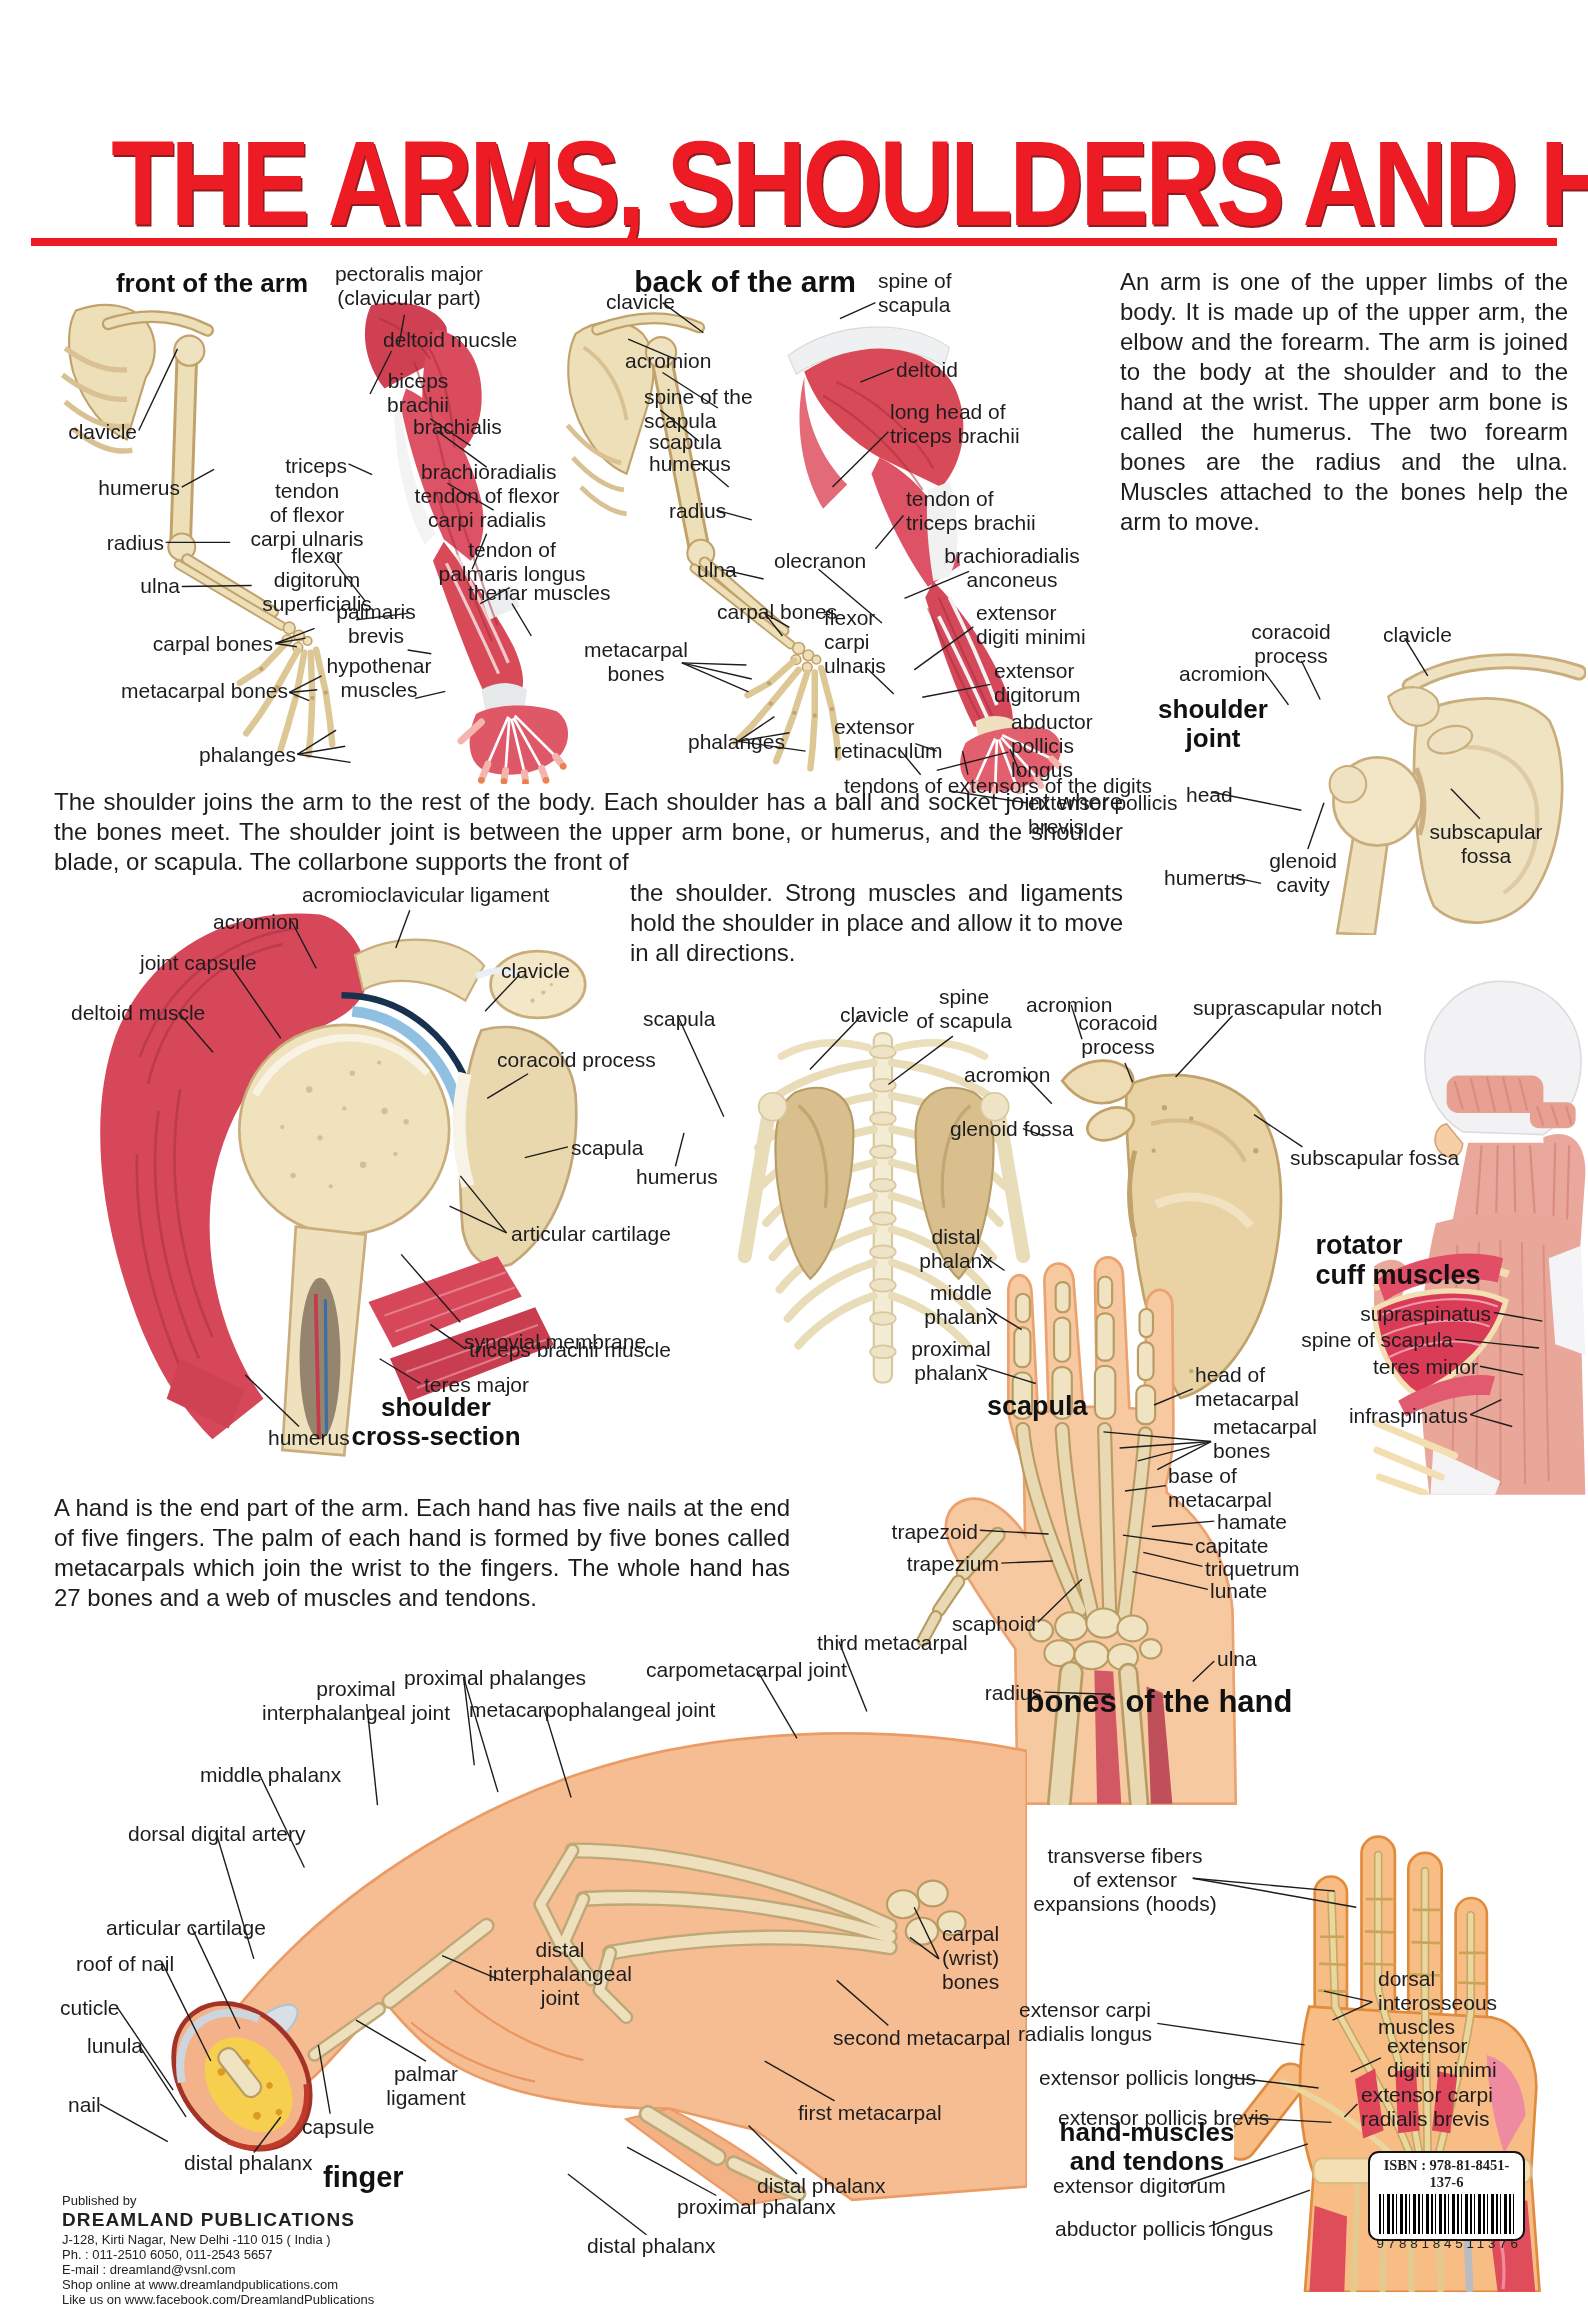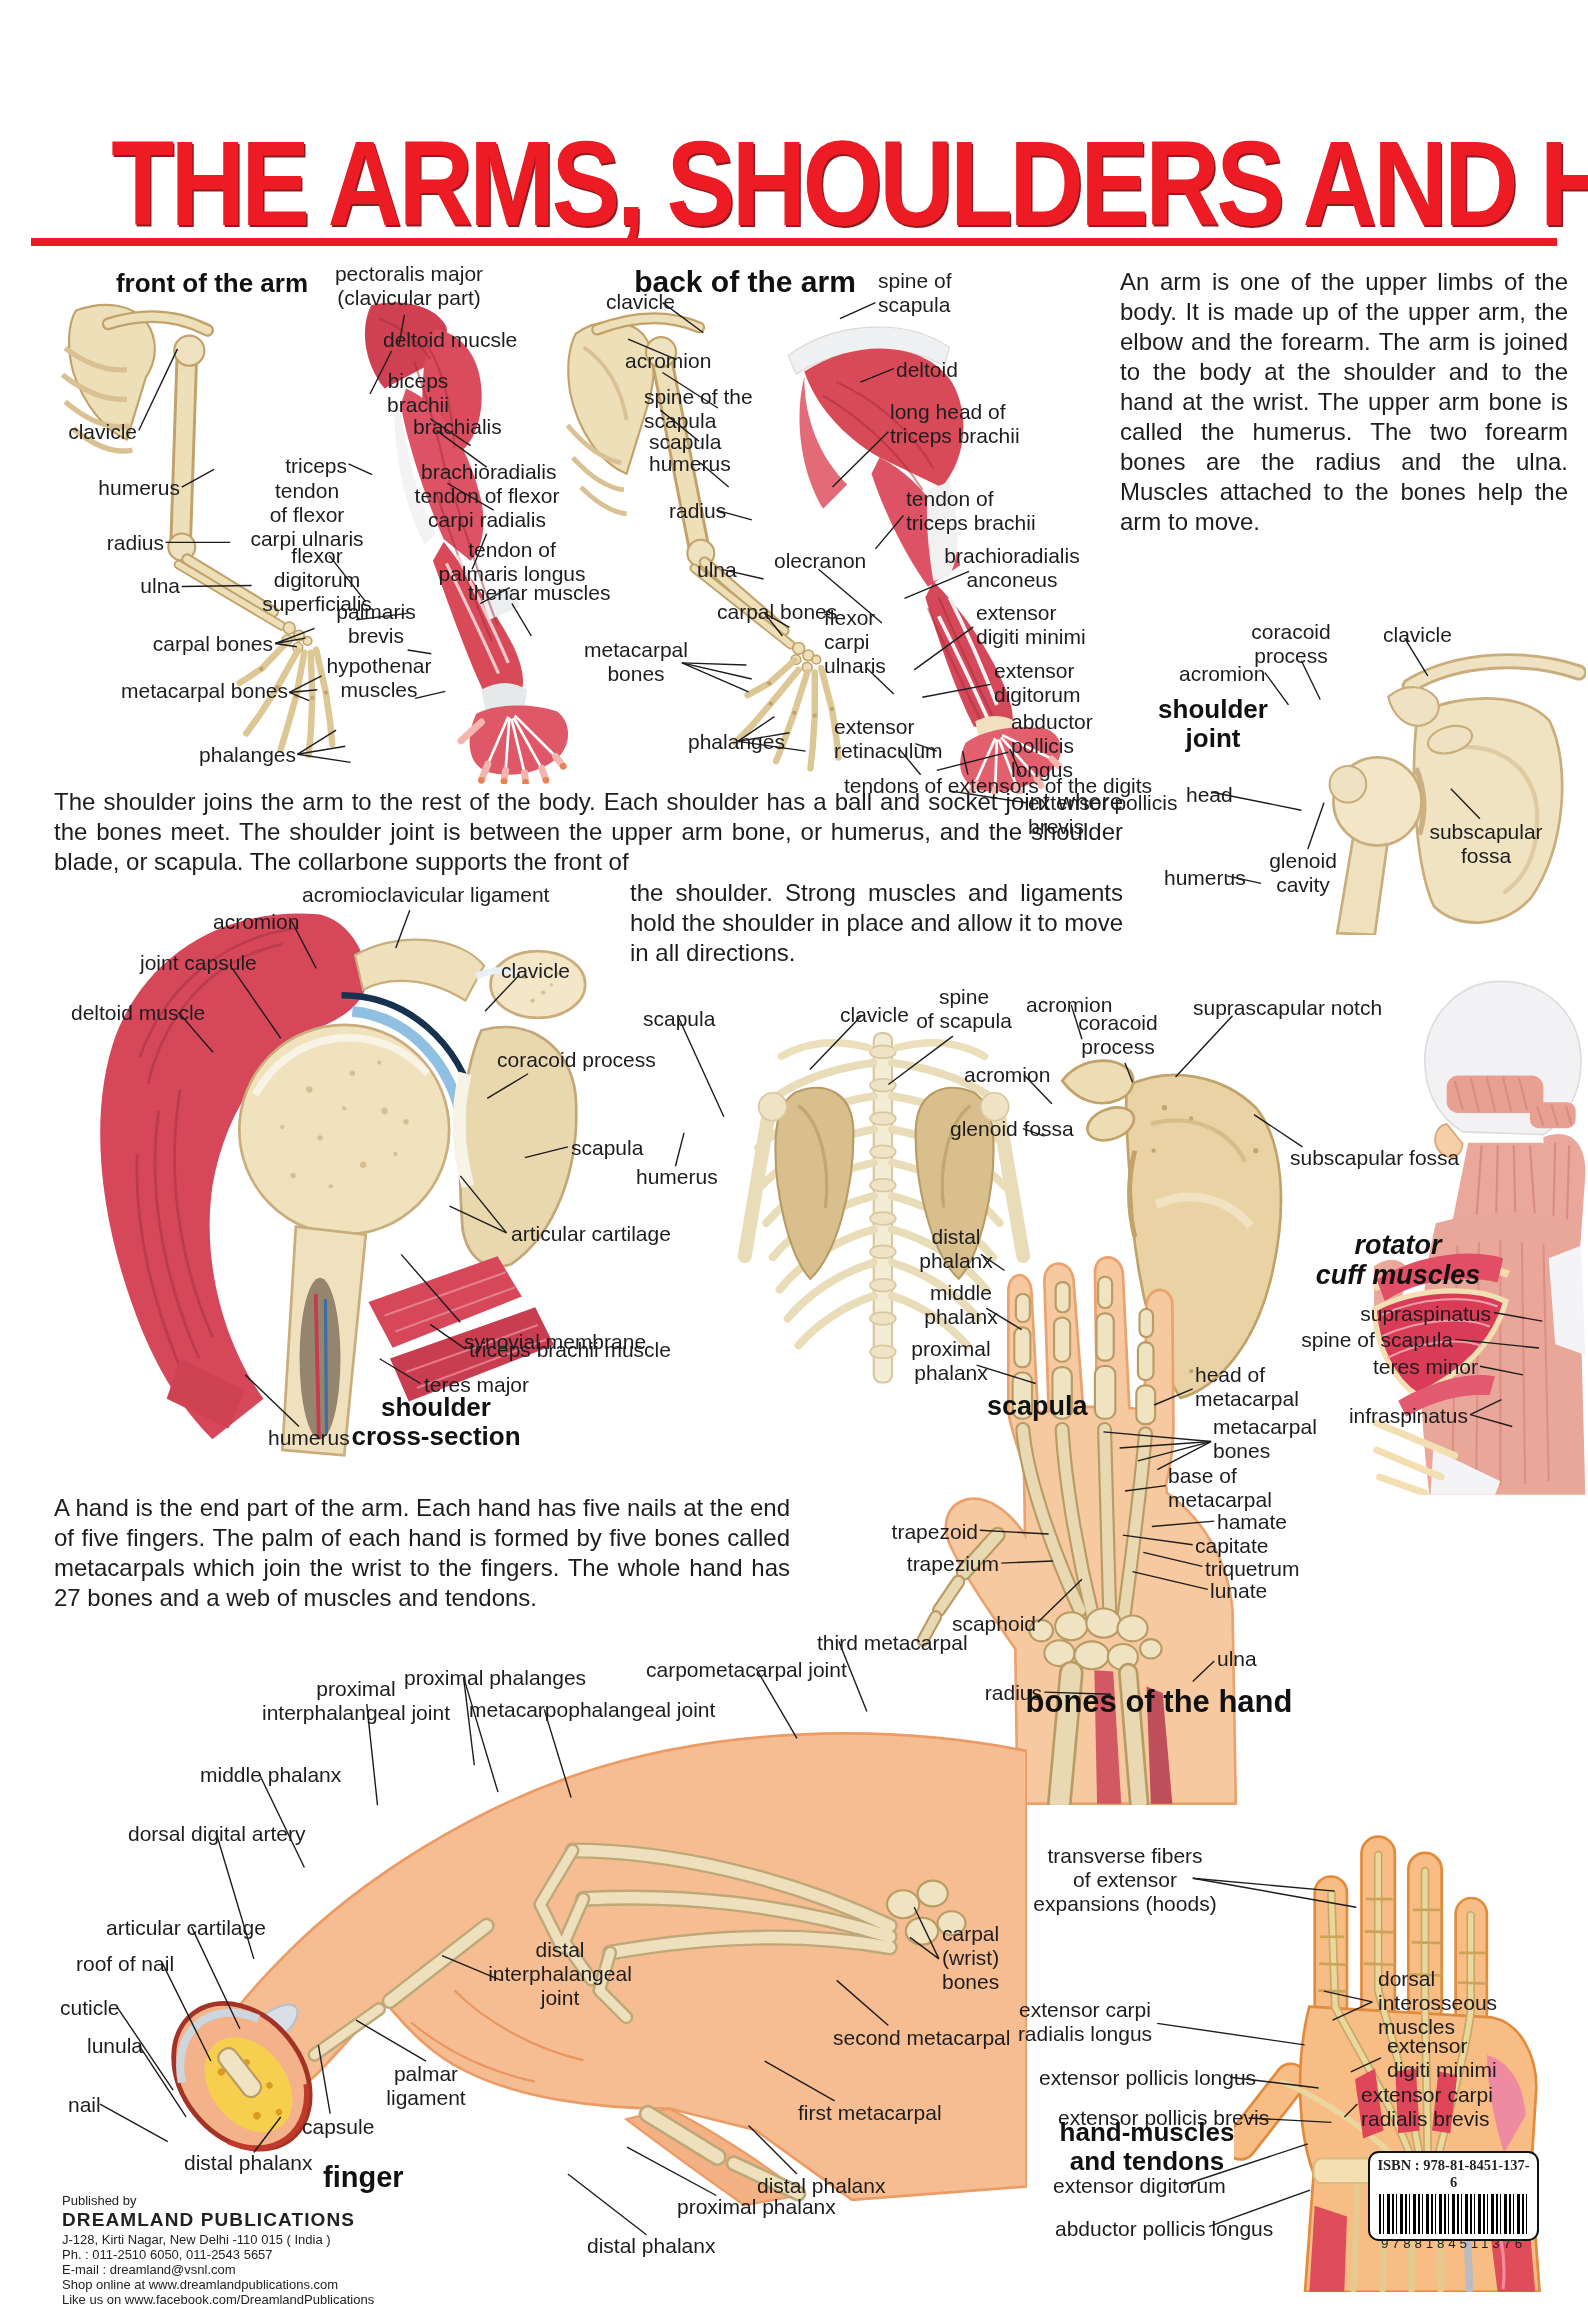--- a/index.html
+++ b/index.html
@@ -17,21 +17,21 @@
   #p2a{left:54px;top:787px;width:1069px;}
   #p2b{left:630px;top:878px;width:493px;}
   #p3{left:54px;top:1493px;width:736px;}
   .callout{position:absolute;font-size:21px;line-height:24px;white-space:pre-line;color:#1d1d1f;}
   .callout.b{font-weight:bold;color:#111;}
   .fig{position:absolute;}
   #lines{position:absolute;left:0;top:0;width:1588px;height:2319px;pointer-events:none;}
   #lines line{stroke:#1c1c1c;stroke-width:2.6;}
   .pub{position:absolute;left:62px;top:2193px;font-size:13px;line-height:15px;color:#222;}
   .pub .name{font-size:19px;font-weight:bold;letter-spacing:1.1px;line-height:24px;}
-  .isbn{position:absolute;left:1368px;top:2151px;width:171px;height:90px;border:2.7px solid #111;
+  .isbn{position:absolute;left:1368px;top:2151px;width:157px;height:90px;border:2.7px solid #111;
         border-radius:10.8px;background:#fff;box-sizing:border-box;padding:4.3px 6.5px;text-align:center;}
   .isbn .lab{font-family:"Liberation Serif",serif;font-weight:bold;font-size:14.5px;}
   .isbn .bars{height:40px;margin:3.2px 2.2px 1.1px;
         background:repeating-linear-gradient(90deg,#000 0 2.2px,#fff 2.2px 4.3px,#000 4.3px 5.4px,#fff 5.4px 8px,#000 8px 11.3px,#fff 11.3px 13px);}
   .isbn .num{font-size:13.4px;letter-spacing:3.8px;}
   svg{display:block;}
 </style>
 </head>
 <body>
 
@@ -830,21 +830,21 @@
 of scapula</div>
     <div class="callout" style="top: 1063px; left: 964px;">acromion</div>
     <div class="callout" style="top: 1117px; left: 950px;">glenoid fossa</div>
     <div class="callout" style="top: 1165px; left: 636px;">humerus</div>
     <div class="callout b" style="top: 1391px; left: 987px; font-size: 27px; line-height: 30px;">scapula</div>
     <div class="callout" style="top: 993px; left: 1026px;">acromion</div>
     <div class="callout" style="top: 1011px; left: 1118px; transform: translateX(-50%); text-align: center;">coracoid
 process</div>
     <div class="callout" style="top: 996px; left: 1193px;">suprascapular notch</div>
     <div class="callout" style="top: 1146px; left: 1290px;">subscapular fossa</div>
-    <div class="callout b" style="top: 1230px; left: 1398px; transform: translateX(-50%); text-align: center; font-size: 27px; line-height: 30px; font-style: italic;">rotator
+    <div class="callout b" style="top: 1230px; left: 1398px; transform: translateX(-50%); text-align: left; font-size: 27px; line-height: 30px;">rotator
 cuff muscles</div>
     <div class="callout" style="top: 1302px; right: 97px; text-align: right;">supraspinatus</div>
     <div class="callout" style="top: 1328px; right: 135px; text-align: right;">spine of scapula</div>
     <div class="callout" style="top: 1355px; right: 110px; text-align: right;">teres minor</div>
     <div class="callout" style="top: 1404px; right: 120px; text-align: right;">infraspinatus</div>
     <div class="callout" style="top: 1225px; left: 956px; transform: translateX(-50%); text-align: center;">distal
 phalanx</div>
     <div class="callout" style="top: 1281px; left: 961px; transform: translateX(-50%); text-align: center;">middle
 phalanx</div>
     <div class="callout" style="top: 1337px; left: 951px; transform: translateX(-50%); text-align: center;">proximal

